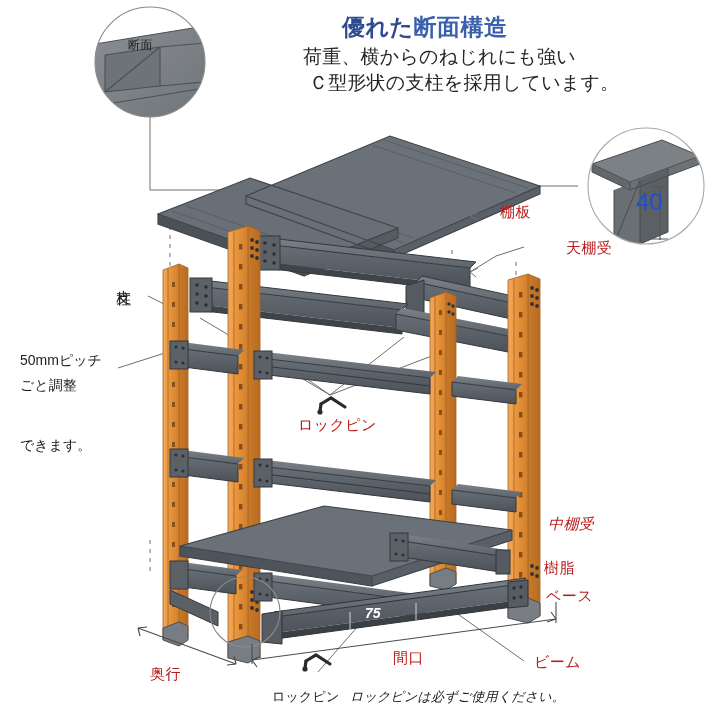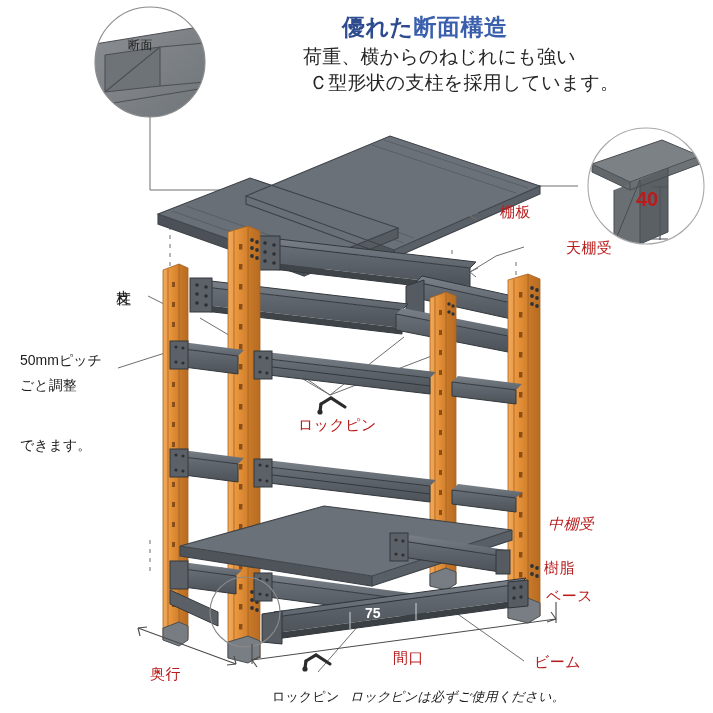--- a/index.html
+++ b/index.html
@@ -38,21 +38,21 @@
     writing-mode:vertical-rl;text-orientation:upright;
     font-size:15px;letter-spacing:1px;color:#1c1c1c;
   }
 
   .multiline{font-size:14px;color:#1c1c1c;line-height:1.75;}
 
   .dimnum{
     font-size:14px;font-weight:700;color:#ffffff;
   }
   .insetnum{
-    font-size:20px;font-weight:700;color:#b91c1c;
+    font-size:24px;font-weight:400;color:#1d4ed8;
   }
   .footnote{font-size:13px;color:#1c1c1c;letter-spacing:.2px;}
 </style>
 </head>
 <body>
 
 <div id="stage">
 
   <svg id="diagram" viewBox="0 0 713 713">
     <defs>
@@ -616,18 +616,18 @@
   <div class="txt lbl" style="left:298px;top:415px;">ロックピン</div>
 
   <div class="txt lbl" style="left:548px;top:514px;font-style:italic;">中棚受</div>
   <div class="txt lbl" style="left:544px;top:558px;">樹脂</div>
   <div class="txt lbl" style="left:546px;top:586px;">ベース</div>
   <div class="txt lbl" style="left:534px;top:652px;">ビーム</div>
 
   <div class="txt lbl" style="left:150px;top:664px;">奥行</div>
   <div class="txt lbl" style="left:393px;top:648px;">間口</div>
 
-  <div class="txt dimnum" style="left:365px;top:604px;">75</div>
+  <div class="txt dimnum" style="left:365px;top:604px;font-style:italic;">75</div>
 
   <div class="txt footnote" style="left:272px;top:688px;">ロックピン</div>
   <div class="txt footnote" style="left:350px;top:688px;font-style:italic;">ロックピンは必ずご使用ください。</div>
 
 </div>
 
 </body></html>

